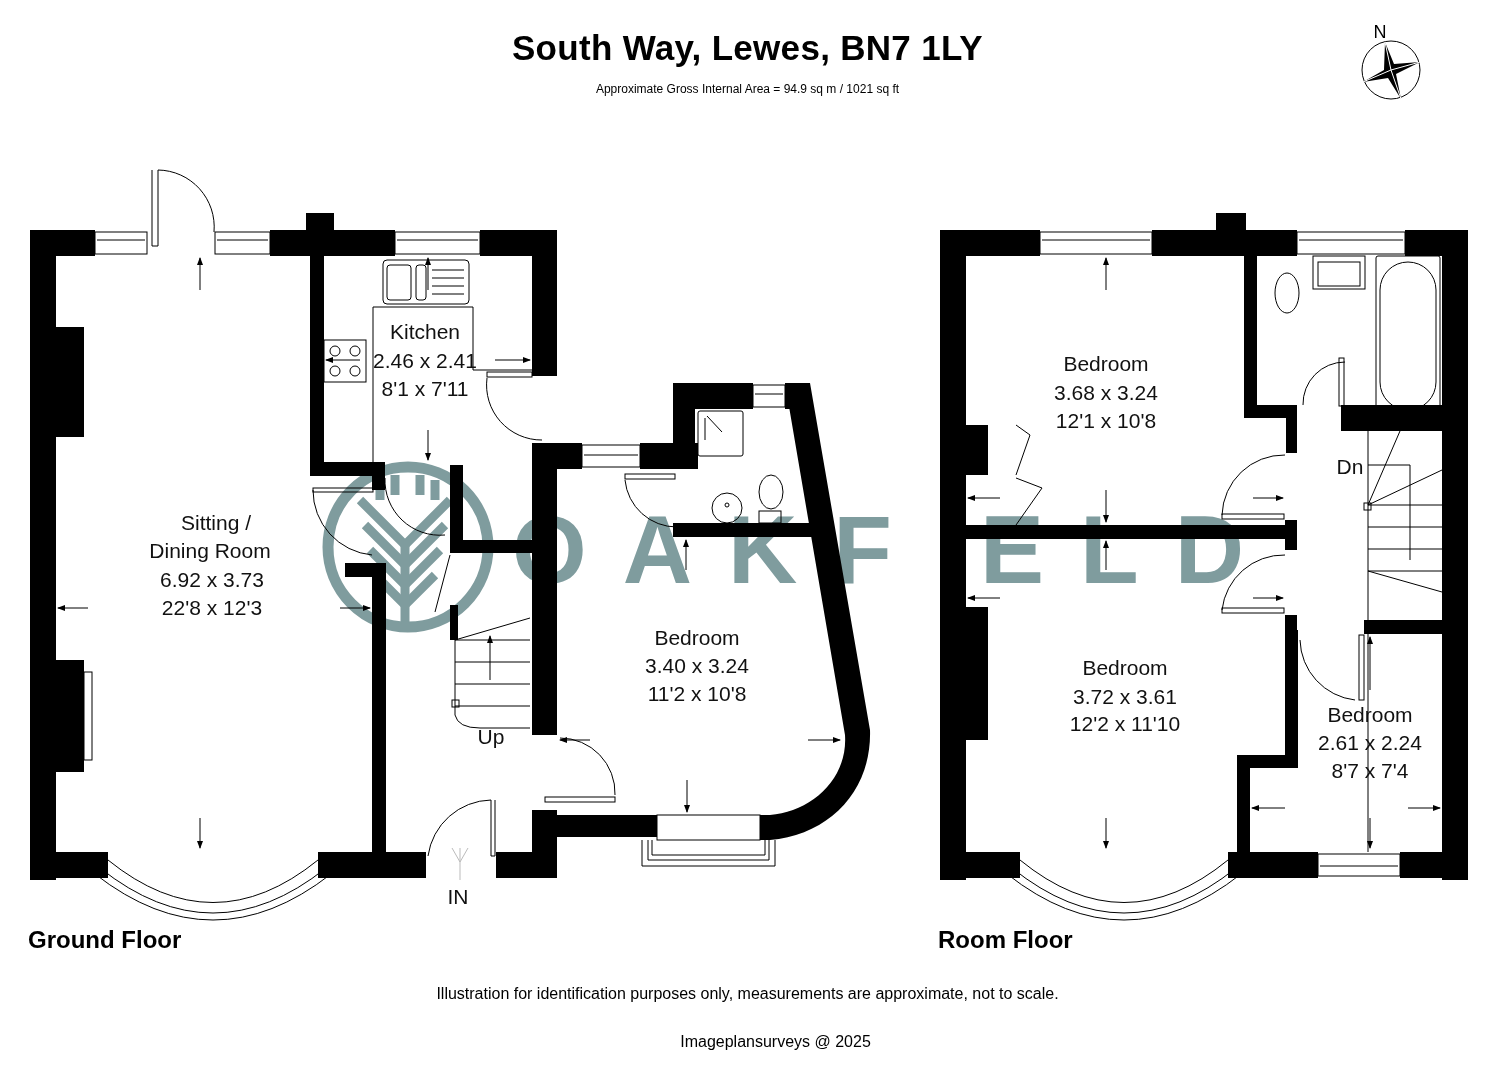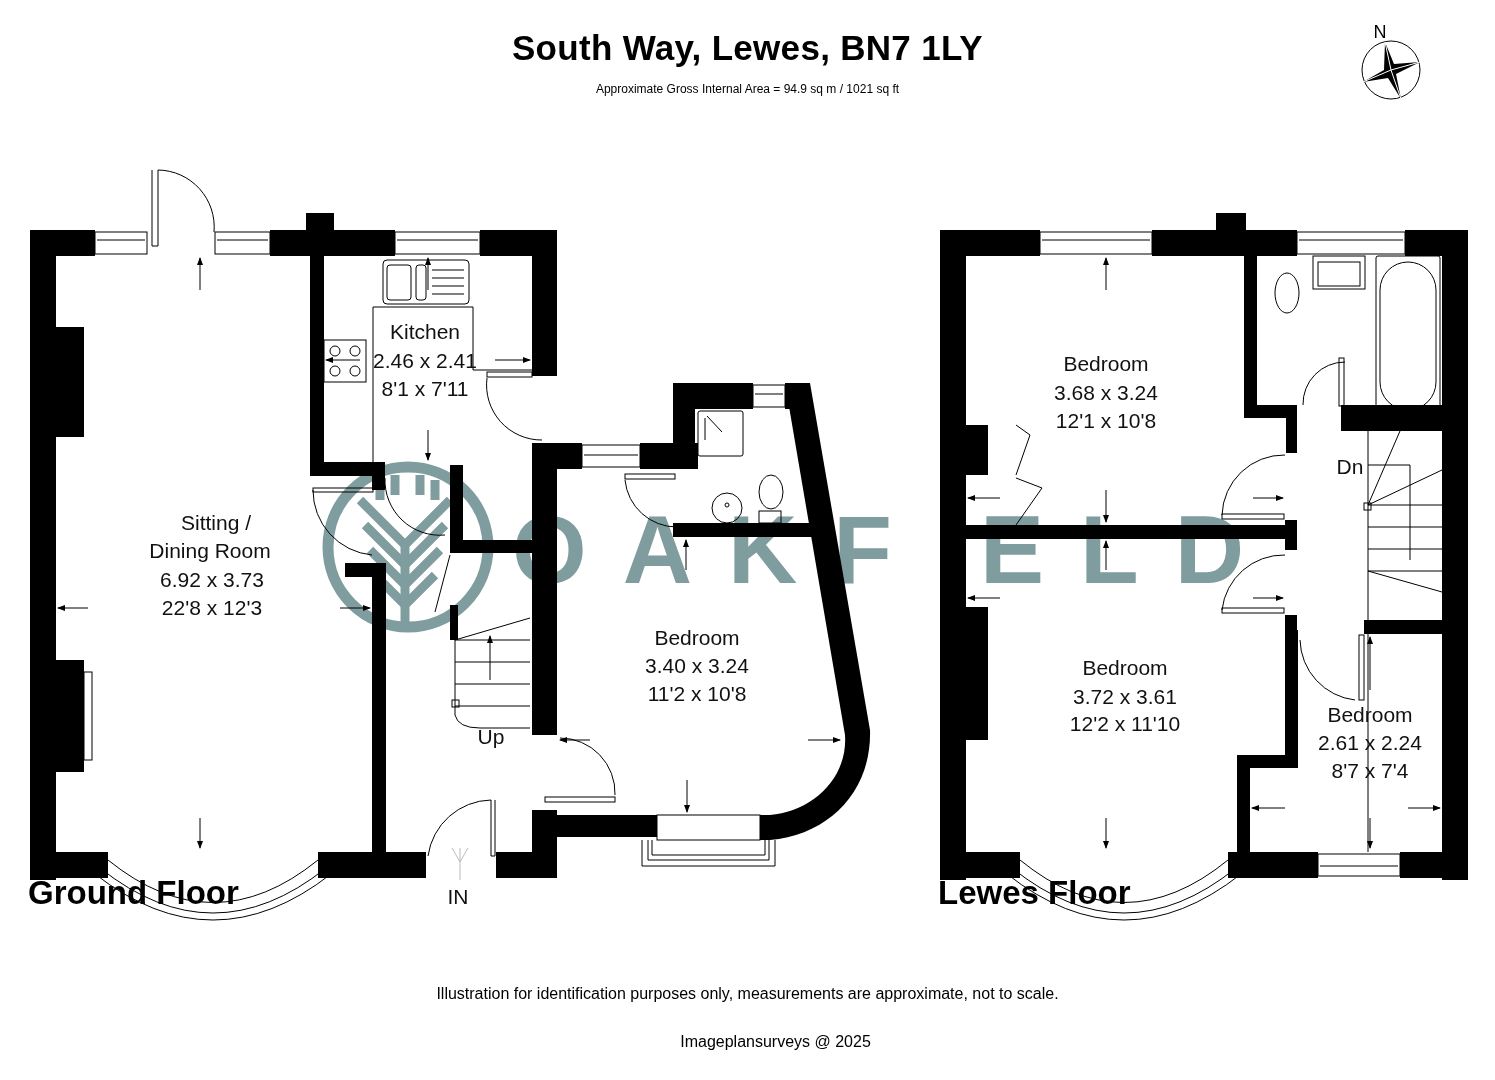--- a/index.html
+++ b/index.html
@@ -1,20 +1,20 @@
 <!DOCTYPE html>
 <html><head>
 <meta charset="utf-8">
 <style>
   html, body { margin: 0; padding: 0; background: #ffffff; }
   body { width: 1495px; height: 1080px; position: relative; overflow: hidden; font-family: "Liberation Sans", "DejaVu Sans", sans-serif; color: #000; }
   .abs { position: absolute; }
   .title { left: 0; width: 1495px; top: 28px; text-align: center; font-size: 35px; font-weight: bold; letter-spacing: 0.3px; }
   .subtitle { left: 0; width: 1495px; top: 82px; text-align: center; font-size: 12px; }
-  .floor-label { font-size: 33px; font-weight: bold; top: 874px; }
+  .floor-label { font-size: 24px; font-weight: bold; top: 926px; }
   .footer { left: 0; width: 1495px; text-align: center; font-size: 16px; }
   svg { position: absolute; left: 0; top: 0; }
   .room-text { font-size: 21px; text-anchor: middle; fill: #111; }
   .small-text { font-size: 21px; text-anchor: middle; fill: #111; }
   .wm { fill: #7f9c9e; }
 </style>
 </head>
 <body>
 
 <div class="abs title">South Way, Lewes, BN7 1LY</div>
@@ -303,16 +303,16 @@
   </g>
   <g>
     <text x="1370" y="722" class="room-text">Bedroom</text>
     <text x="1370" y="750" class="room-text">2.61 x 2.24</text>
     <text x="1370" y="778" class="room-text">8'7 x 7'4</text>
   </g>
   <text x="1350" y="474" class="small-text">Dn</text>
 </svg>
 
 <div class="abs floor-label" style="left:28px;">Ground Floor</div>
-<div class="abs floor-label" style="left:938px;">Lewes Floor</div>
+<div class="abs floor-label" style="left:938px;">Room Floor</div>
 
 <div class="abs footer" style="top:978px;margin-top:7px;">Illustration for identification purposes only, measurements are approximate, not to scale.</div>
 <div class="abs footer" style="top:1033px;padding-left:28px;">Imageplansurveys @ 2025</div>
 
 </body></html>

